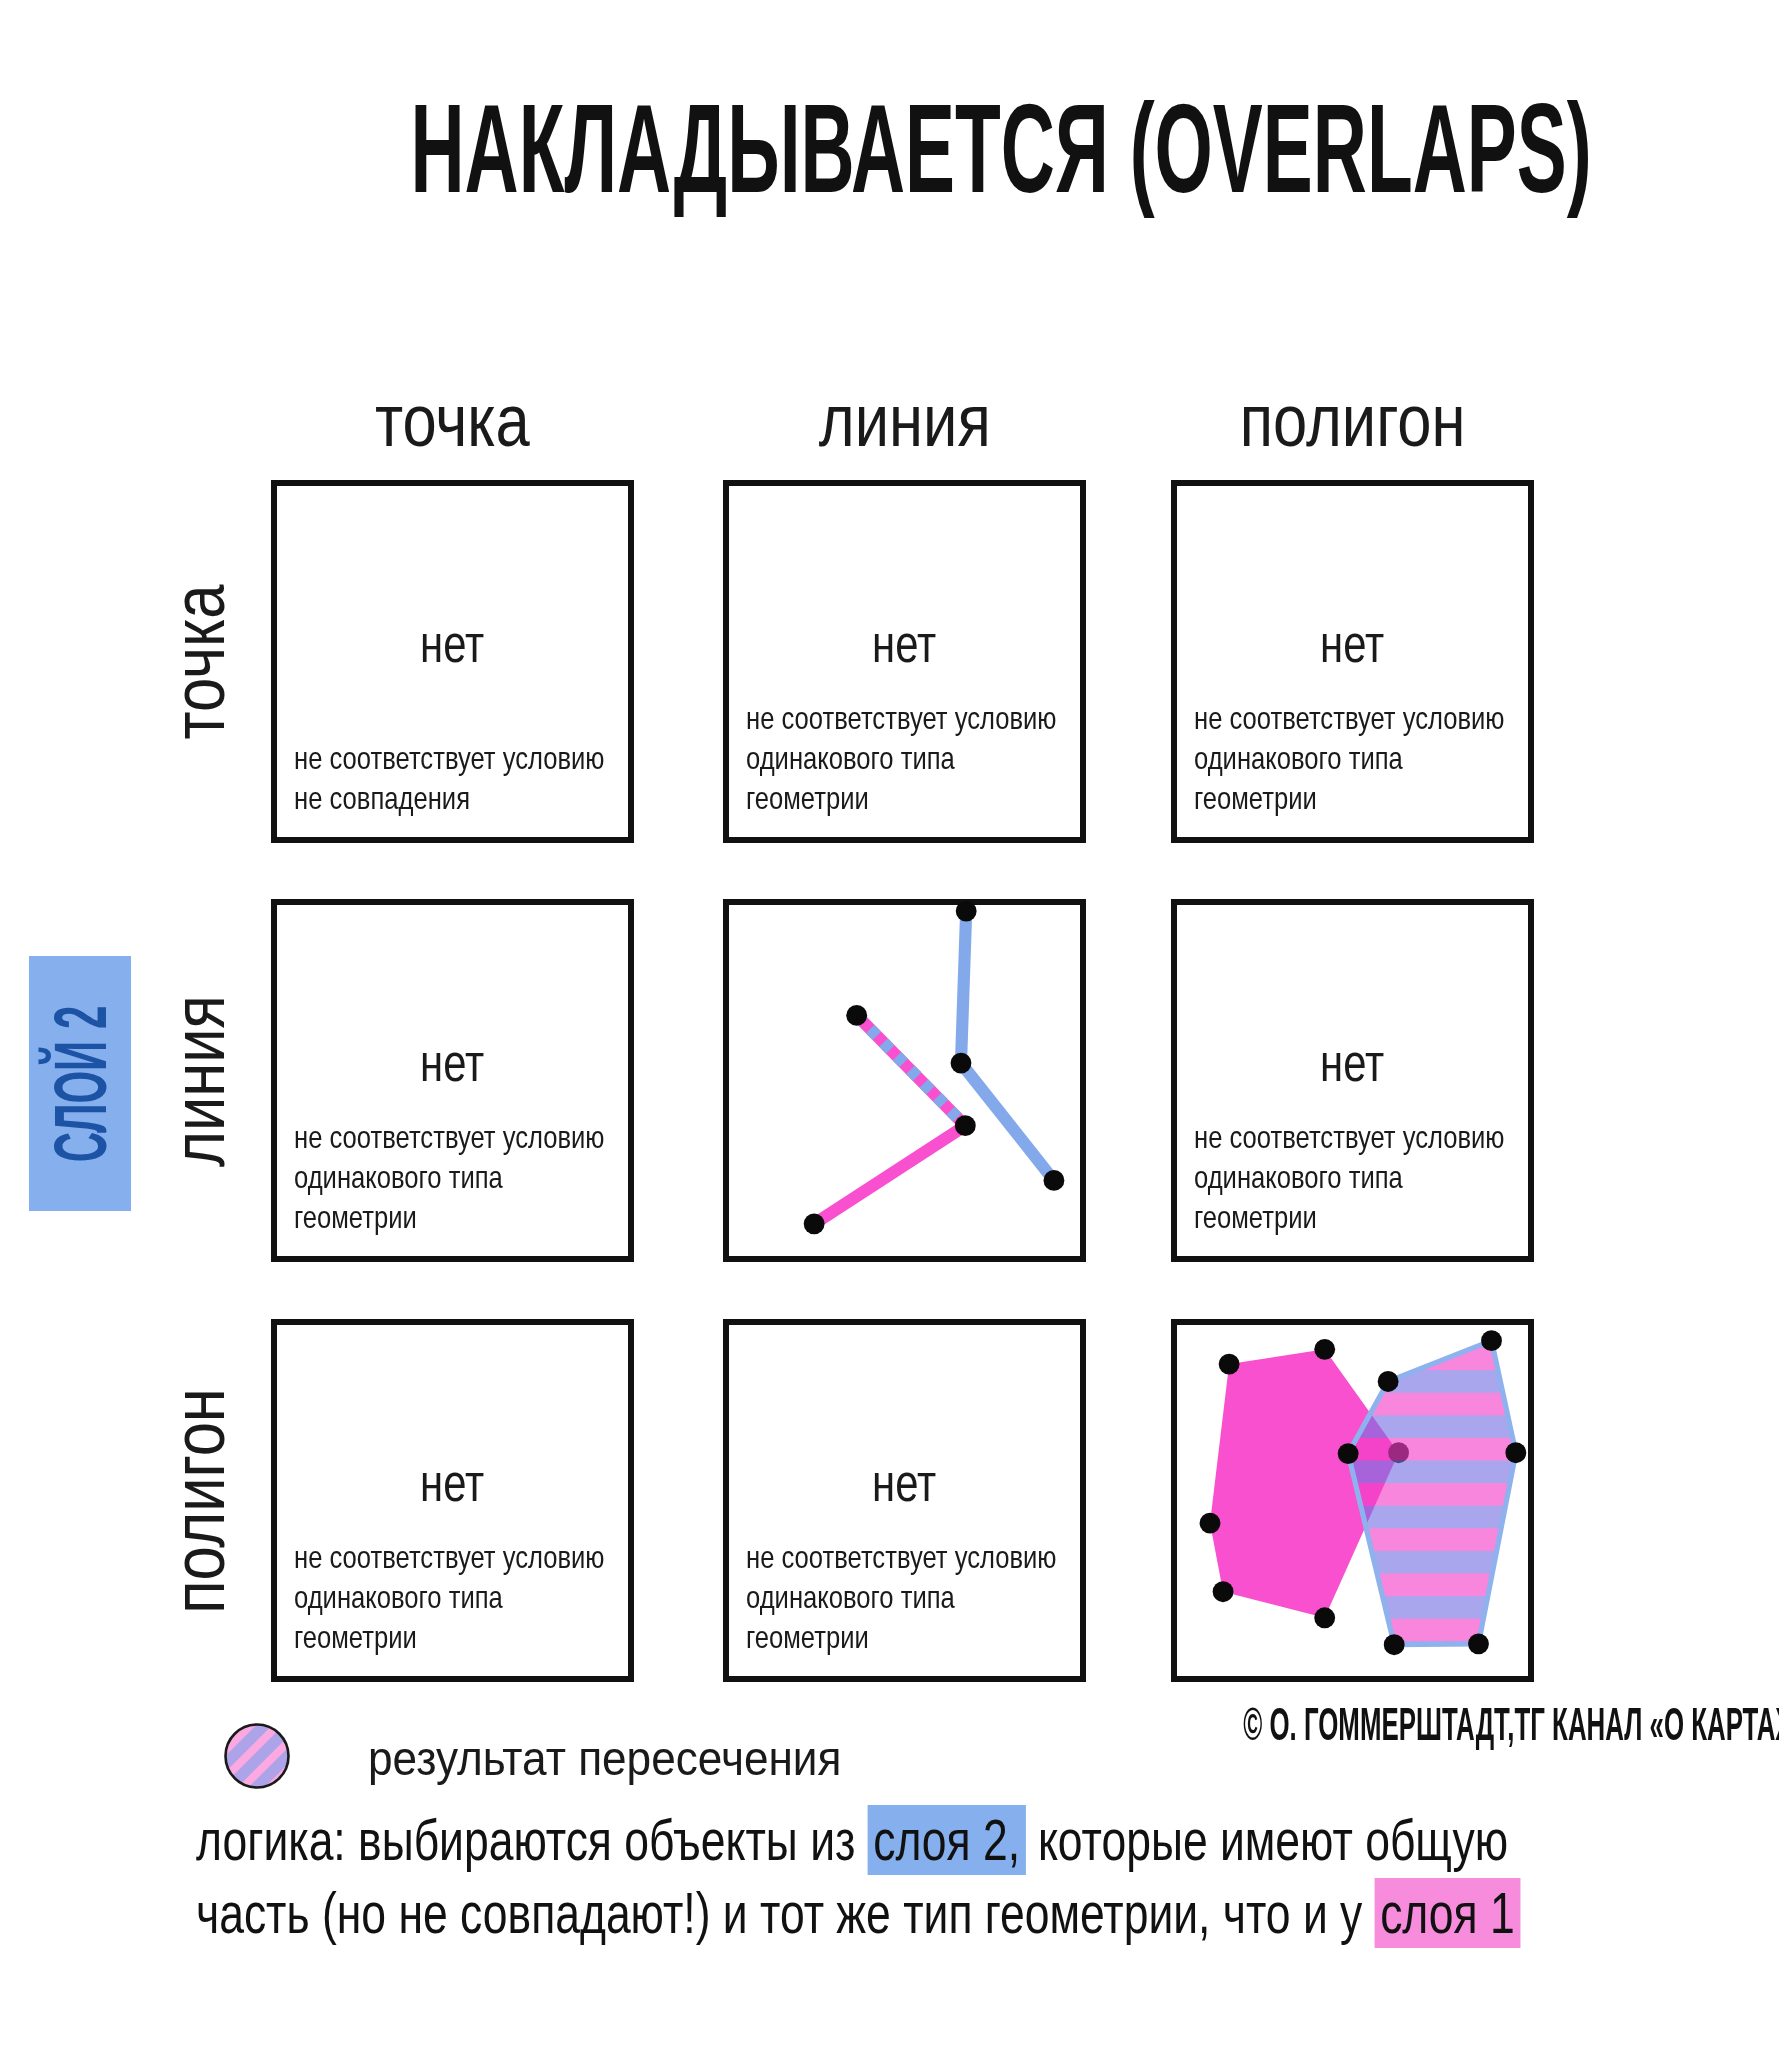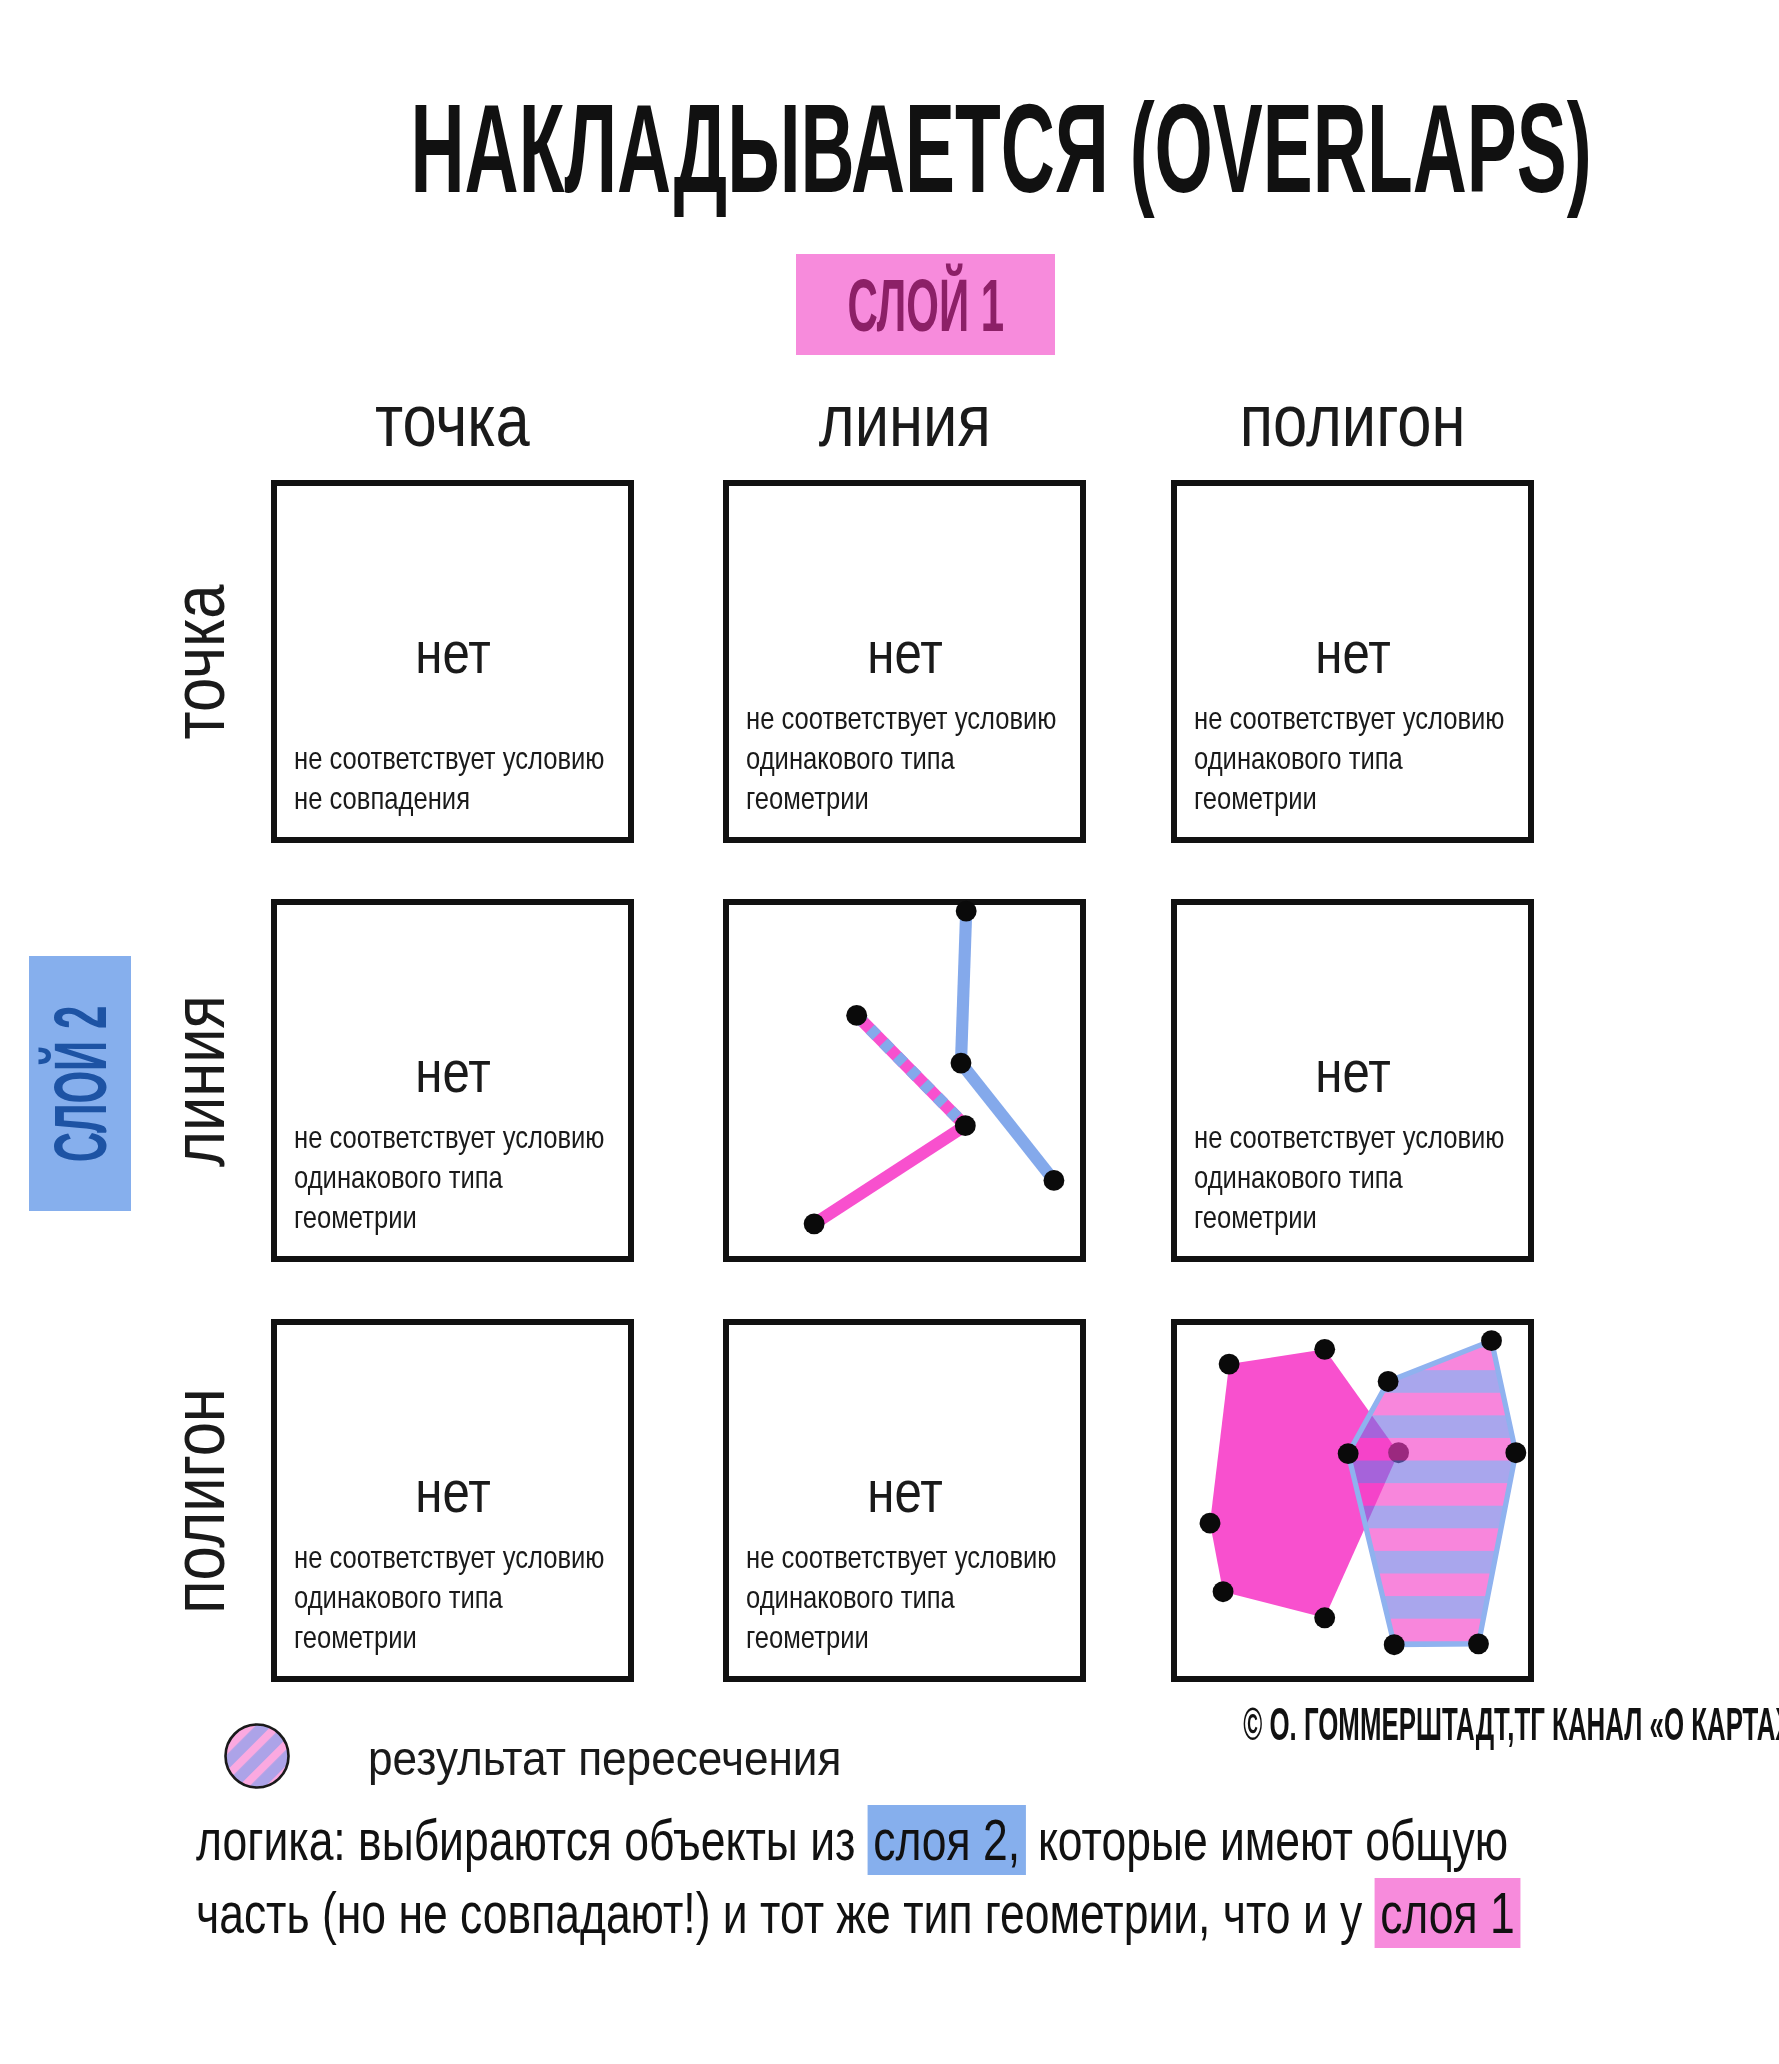--- a/index.html
+++ b/index.html
@@ -44,22 +44,22 @@
   .row-label span{font-size:75px;transform:rotate(-90deg) scaleX(0.82);transform-origin:center;white-space:nowrap;}
   .row-1{top:480px;} .row-2{top:899px;} .row-3{top:1319px;}
   
   .cell{
     position:absolute;width:363px;height:363px;box-sizing:border-box;
     border:6px solid #111;background:#fff;
   }
   .cell.c1{left:271px;} .cell.c2{left:723px;} .cell.c3{left:1171px;}
   .cell.r1{top:480px;} .cell.r2{top:899px;} .cell.r3{top:1319px;}
   .no-word{
-    position:absolute;left:0;top:128px;width:100%;text-align:center;
-    font-size:60px;line-height:78px;color:#1a1a1a;
+    position:absolute;left:0;top:120px;width:100%;text-align:center;
+    font-size:51px;line-height:78px;color:#1a1a1a;
   }
   .no-word span{display:inline-block;transform:scaleX(0.82);transform-origin:center;}
   .reason{
     position:absolute;left:17.4px;bottom:19px;
     font-size:32px;line-height:40px;white-space:pre-line;color:#1a1a1a;
     transform:scaleX(0.8);transform-origin:left bottom;width:417px;
   }
   .cell svg{position:absolute;left:0;top:0;overflow:visible;}
   
   .stroke-blue{stroke:var(--blue-line);}
@@ -93,23 +93,20 @@
 </style>
 </head>
 <body>
 
 <div class="page">
 
   <div class="title">
     <span class="condense">НАКЛАДЫВАЕТСЯ (OVERLAPS)</span>
   </div>
 
-  <div class="badge-layer1">
-    <span class="condense">СЛОЙ 1</span>
-  </div>
 
   <div class="col-header col-1">
     <span>точка</span>
   </div>
   <div class="col-header col-2">
     <span>линия</span>
   </div>
   <div class="col-header col-3">
     <span>полигон</span>
   </div>

